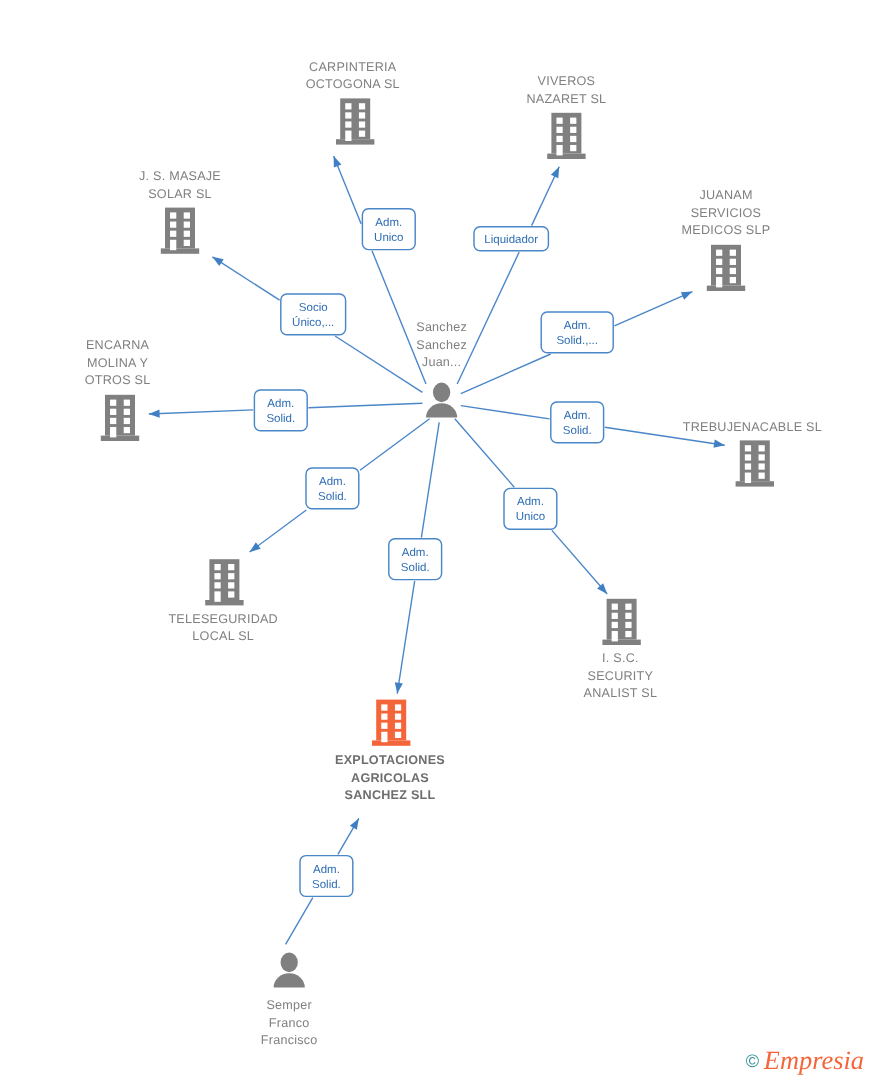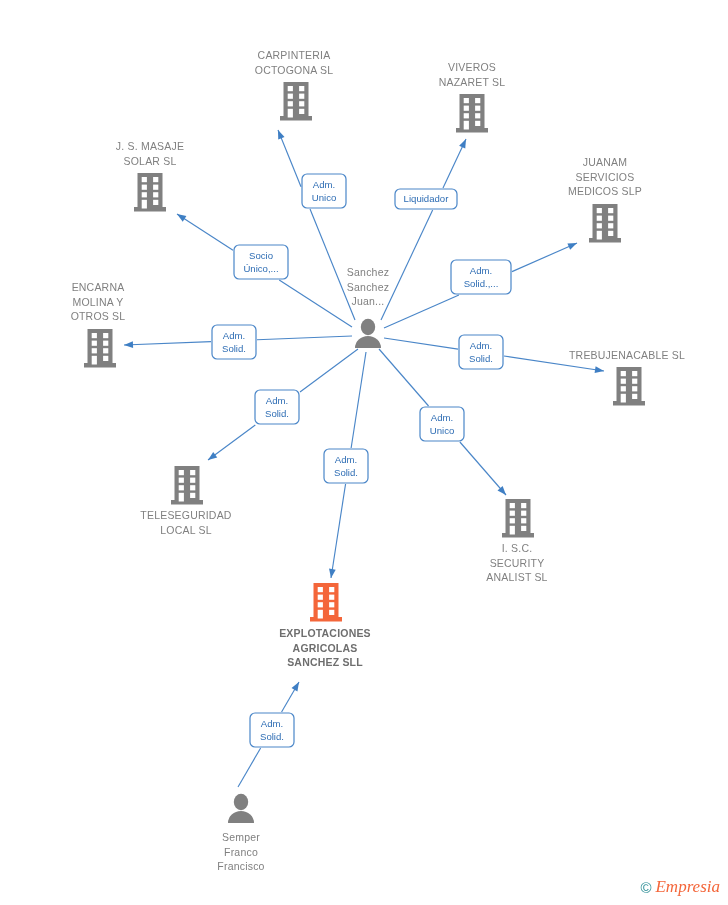--- a/index.html
+++ b/index.html
@@ -60,21 +60,21 @@
     gap: 4px;
     user-select: none;
   }
   .watermark .copy {
     color: #2d8f96;
     font-size: 15px;
     font-family: "Liberation Sans", sans-serif;
   }
   .watermark .brand {
     color: #f4663a;
-    font-size: 17px;
+    font-size: 22px;
     font-family: "Liberation Serif", serif;
     font-style: italic;
   }
 </style>
 </head>
 <body>
 
 <svg id="graph" viewBox="0 0 728 905" xmlns="http://www.w3.org/2000/svg">
   <defs>
     <g id="building-glyph">

